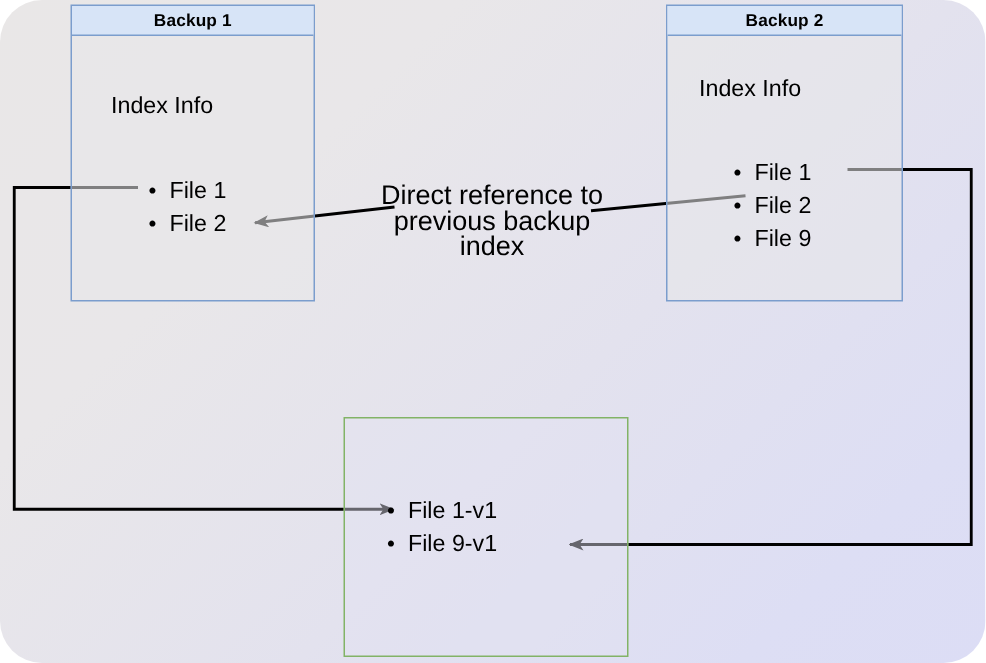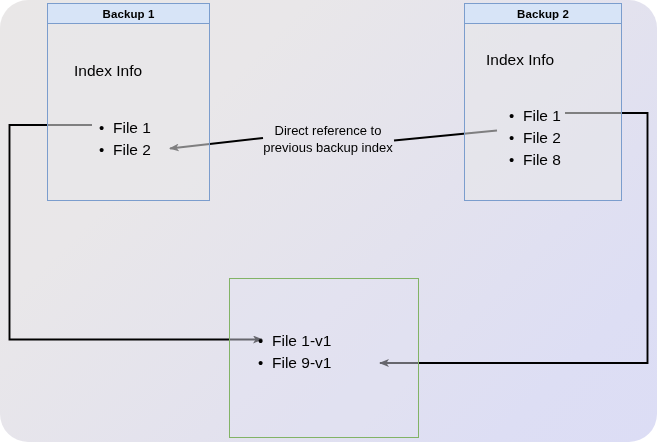--- a/index.html
+++ b/index.html
@@ -87,21 +87,21 @@
   .item-list li::before {
     content: "\2022";
     position: absolute;
     left: 0;
     top: 0;
     font-size: 15px;
     line-height: 22px;
   }
   .edge-label {
     position: absolute;
-    font-size: 13px;
+    font-size: 18px;
     line-height: 17px;
     color: #000;
     text-align: center;
     white-space: pre-line;
   }
 </style>
 </head>
 <body>
 
 <div id="canvas">
@@ -124,27 +124,27 @@
 
   <div class="node-box blue" style="left:47px; top:3px; width:163px; height:198px;">
     <div class="node-header blue">Backup 1</div>
     <div class="index-label" style="left:26px; top:58px;">Index Info</div>
     <ul class="item-list" style="left:51px; top:113px;">
       <li>File 1</li>
       <li>File 2</li>
     </ul>
   </div>
 
-  <div class="node-box blue" style="left:464px; top:3px; width:158px; height:198px;">
+  <div class="node-box blue" style="left:444px; top:3px; width:158px; height:198px;">
     <div class="node-header blue">Backup 2</div>
     <div class="index-label" style="left:21px; top:47px;">Index Info</div>
     <ul class="item-list" style="left:44px; top:101px;">
       <li>File 1</li>
       <li>File 2</li>
-      <li>File 8</li>
+      <li>File 9</li>
     </ul>
   </div>
 
   <div class="node-box green" style="left:229px; top:278px; width:190px; height:160px;">
     <ul class="item-list" style="left:28px; top:51px;">
       <li>File 1-v1</li>
       <li>File 9-v1</li>
     </ul>
   </div>
 

